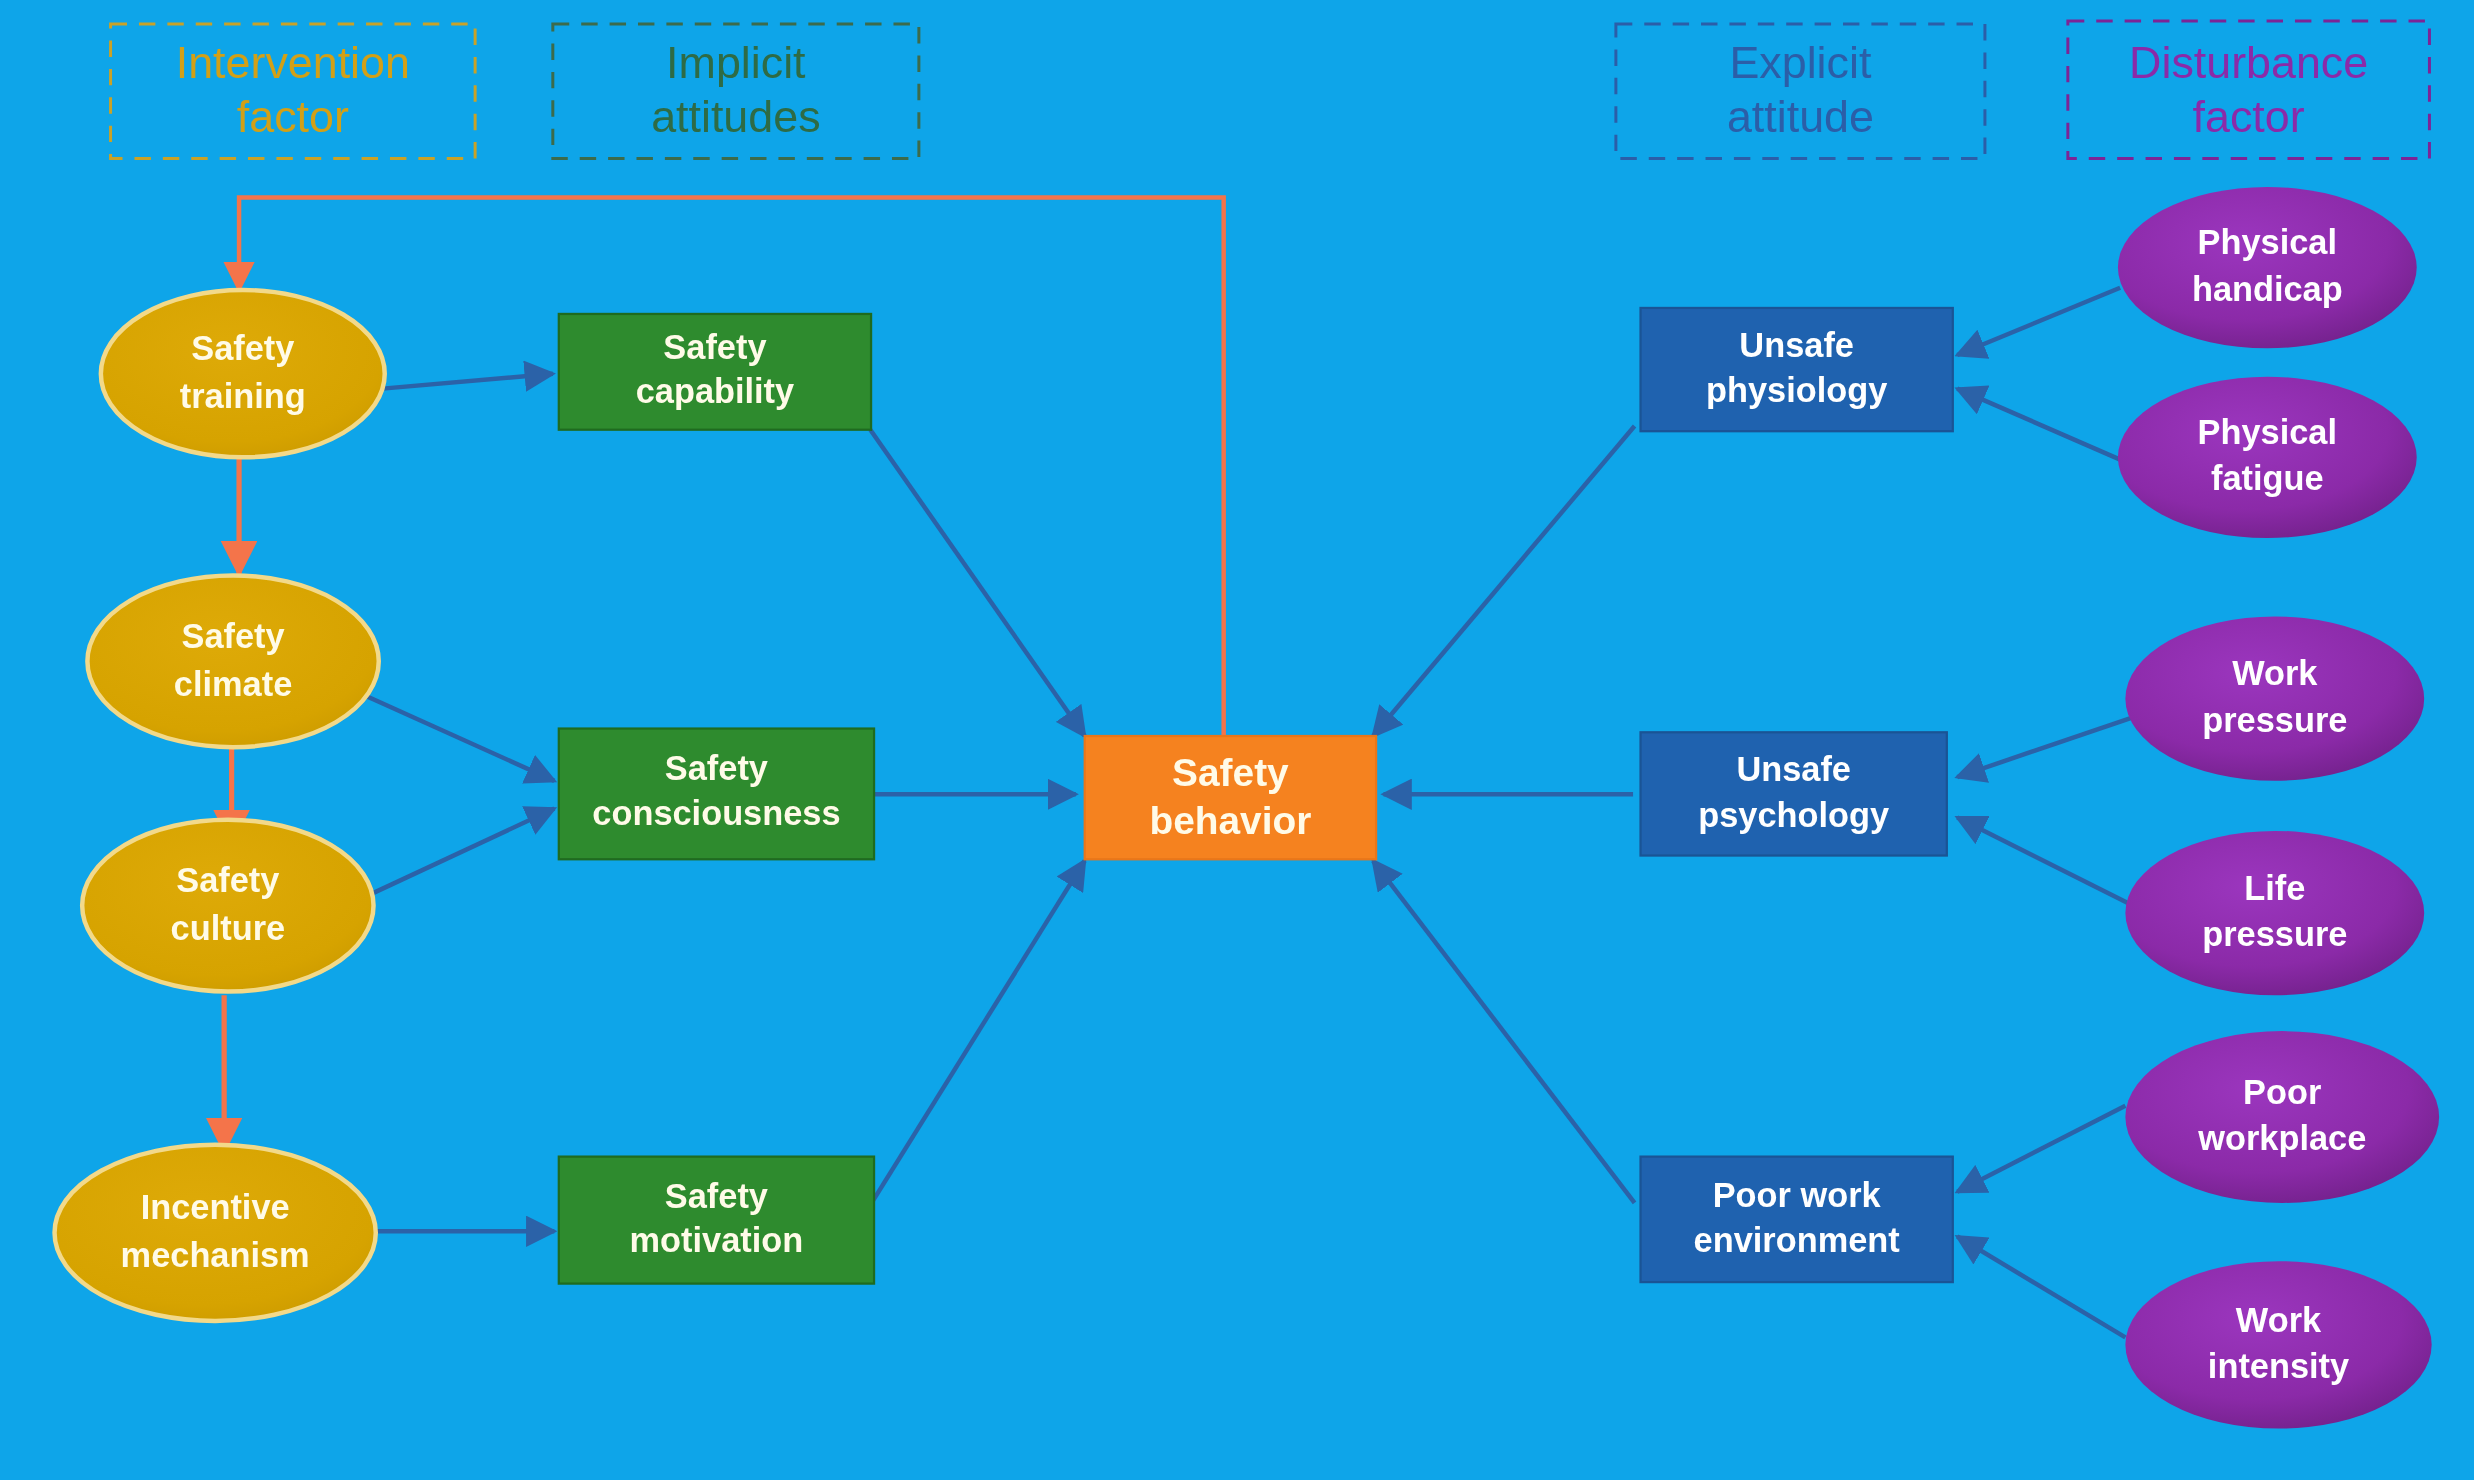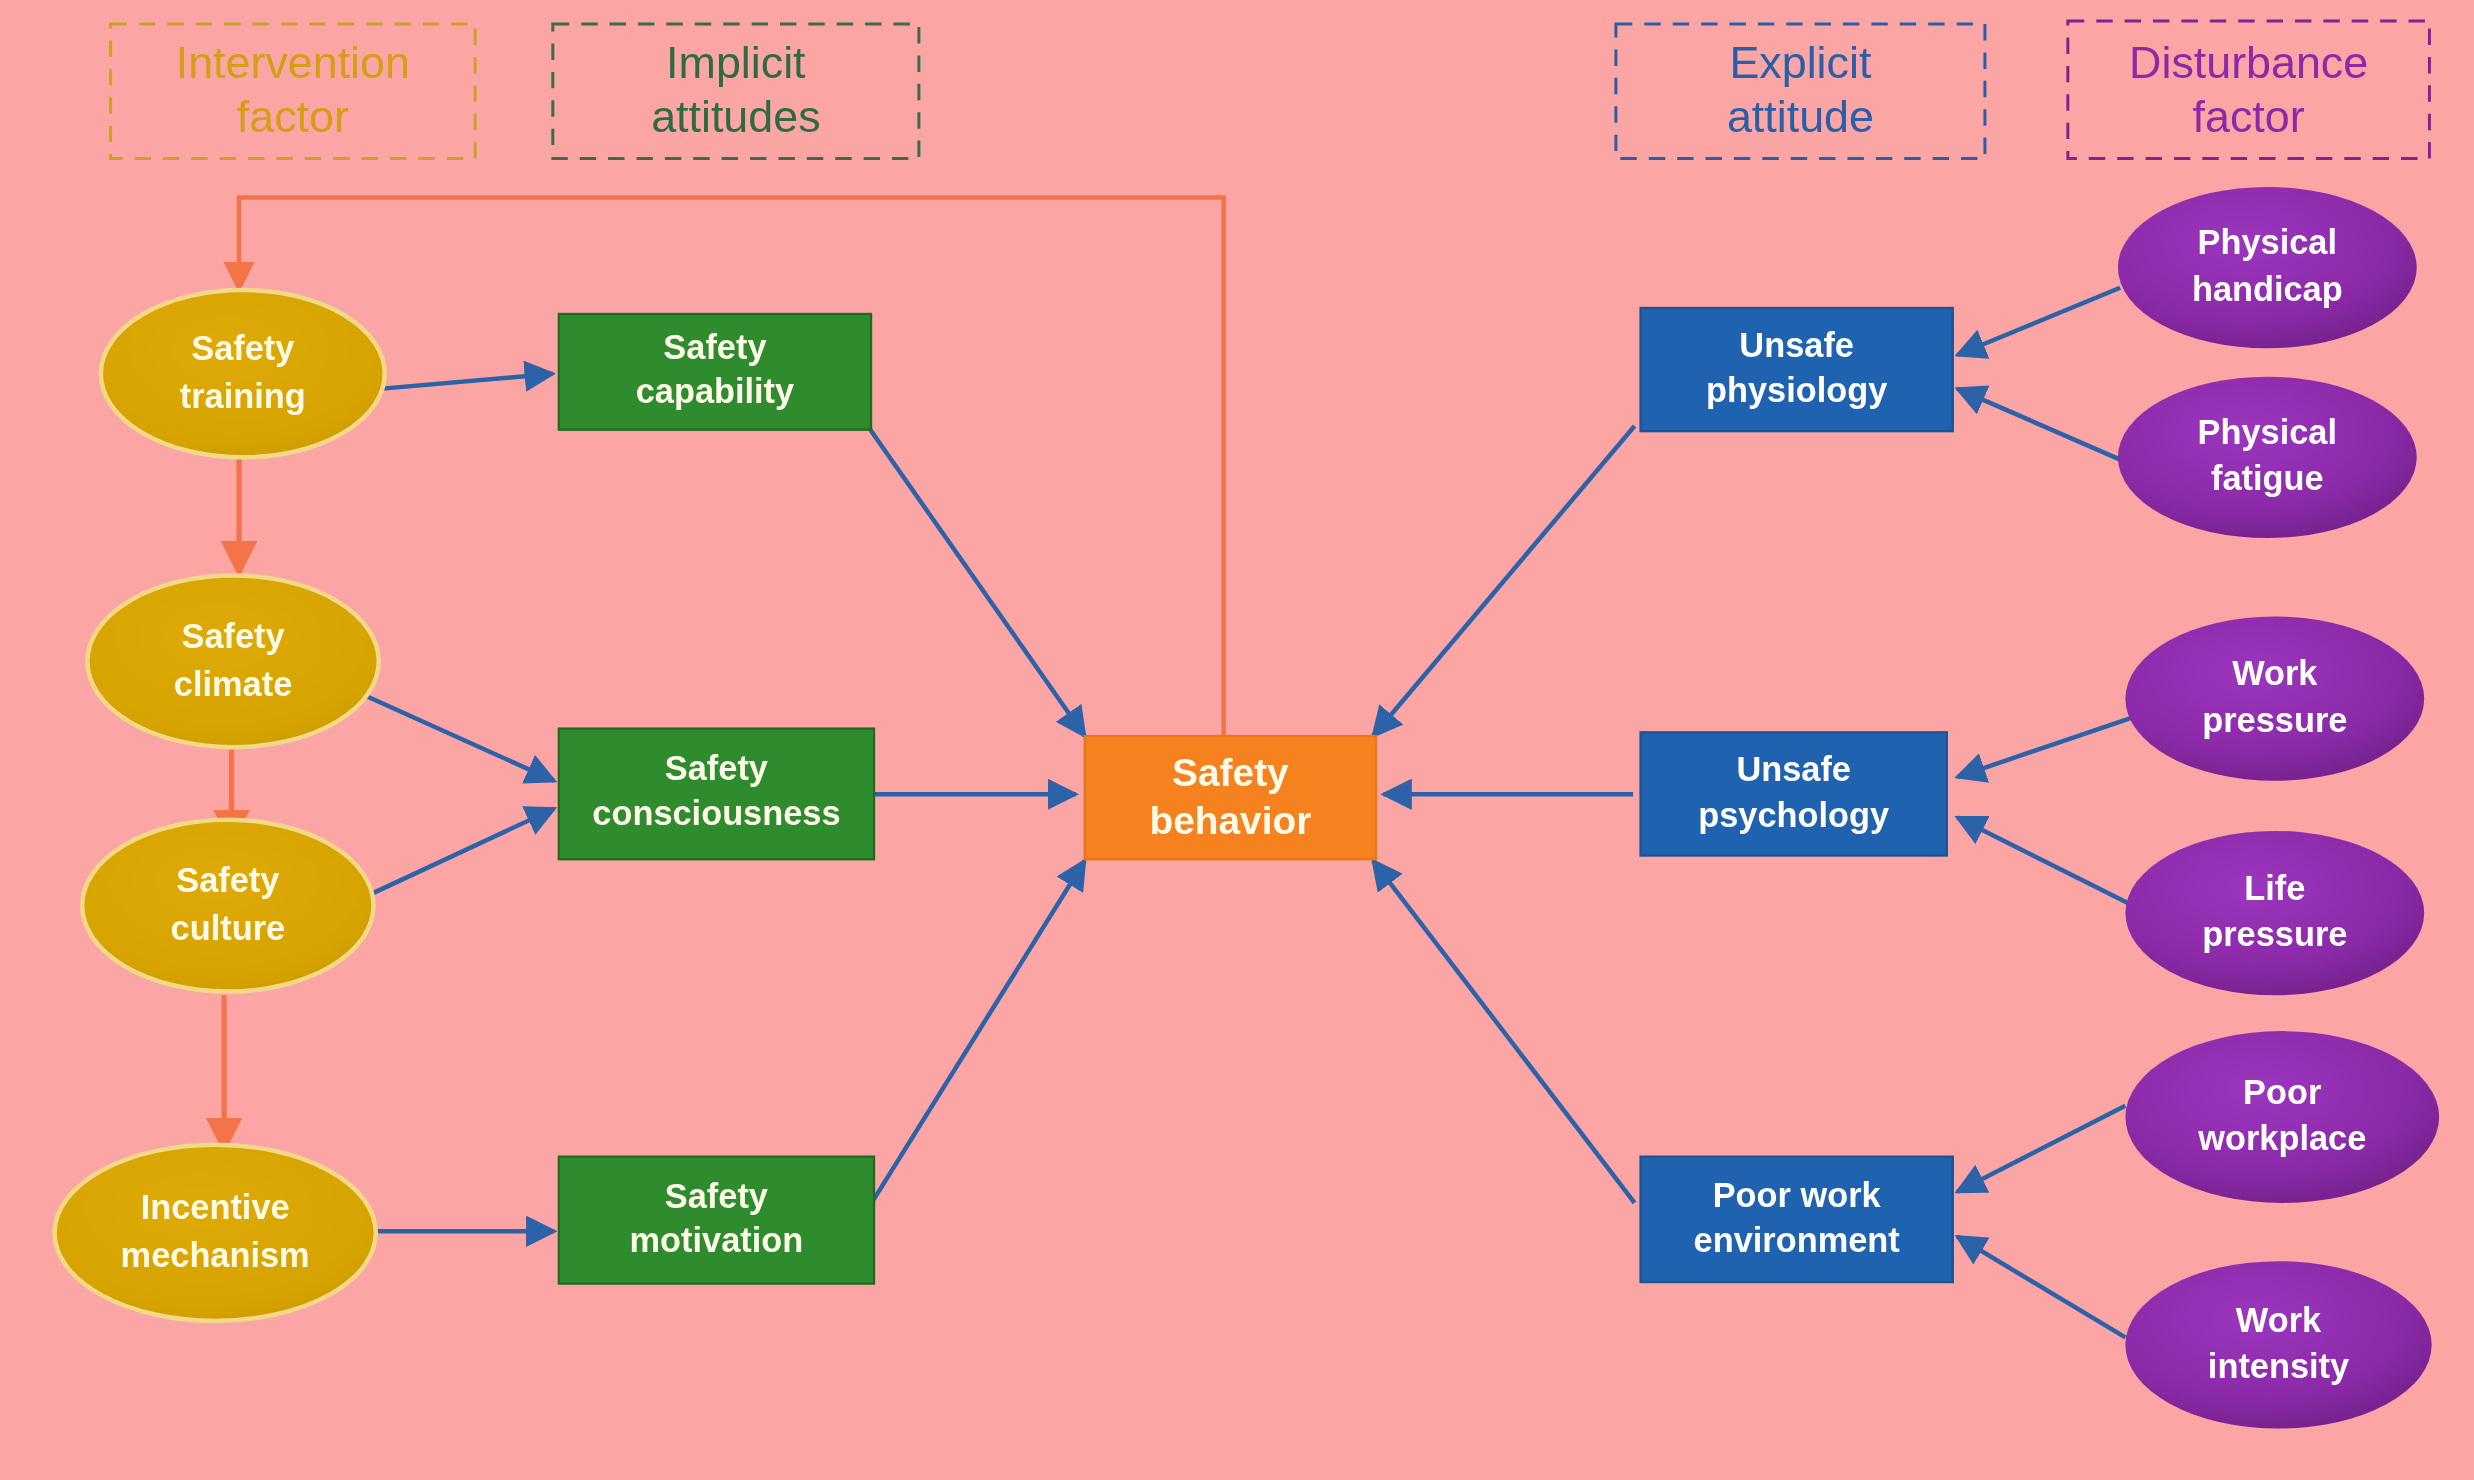--- a/index.html
+++ b/index.html
@@ -10,21 +10,21 @@
   body {
     width: 2475px;
     height: 1481px;
     font-family: "Liberation Sans", sans-serif;
     overflow: hidden;
   }
   #diagram-root {
     position: relative;
     width: 2475px;
     height: 1481px;
-    background: #fca5a5;
+    background: #0ea5e9;
   }
   svg#diagram-canvas {
     position: absolute;
     top: 0; left: 0;
     width: 2475px;
     height: 1481px;
     display: block;
   }
   .legend-label {
     font-size: 60px;

